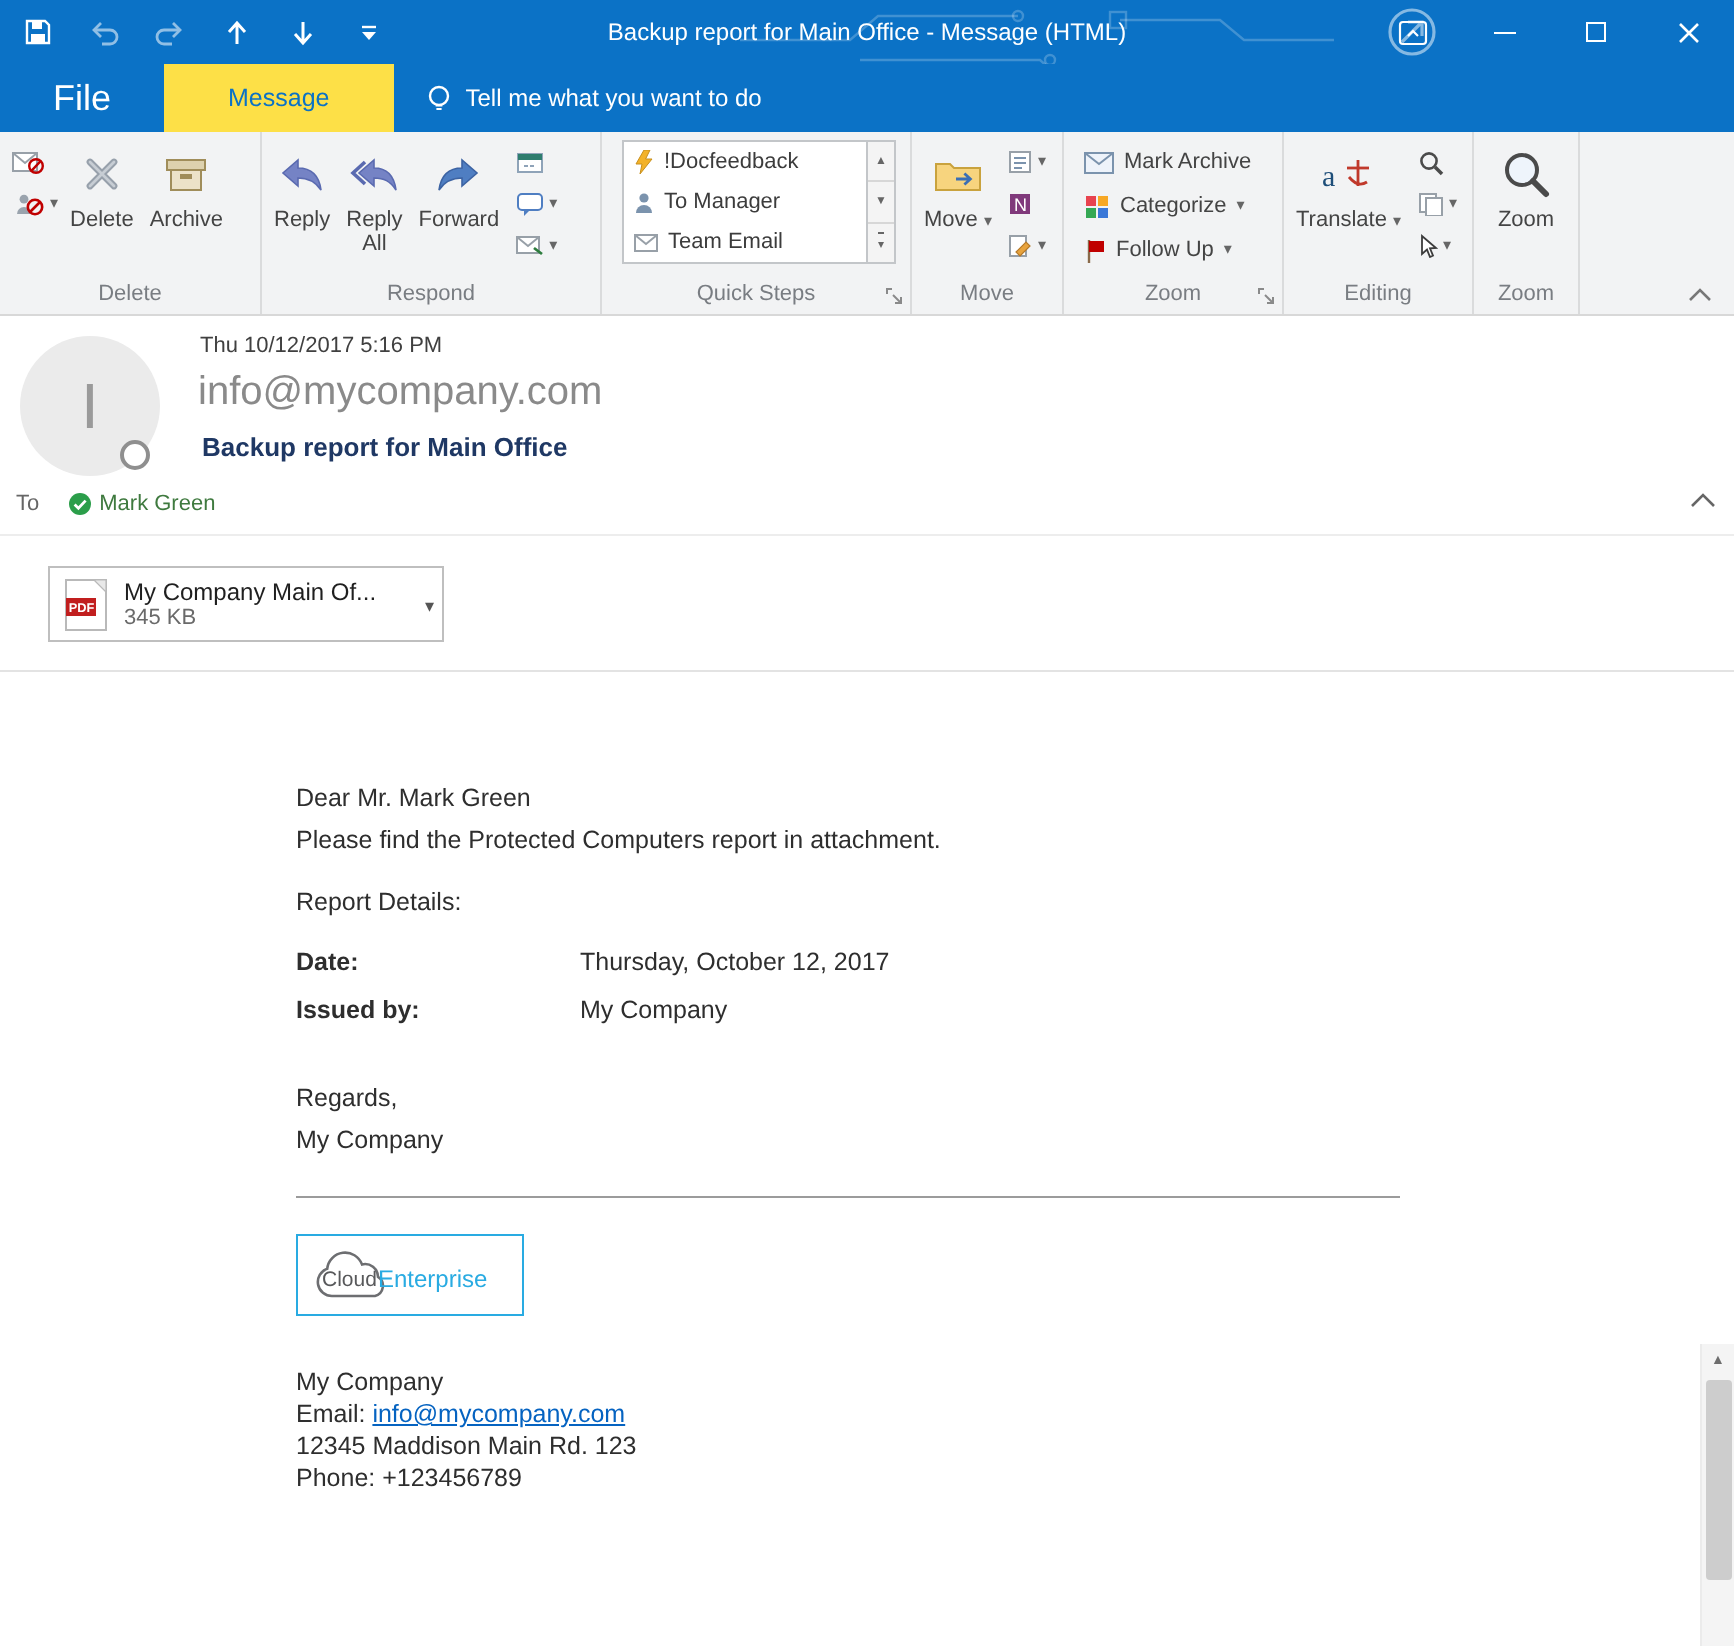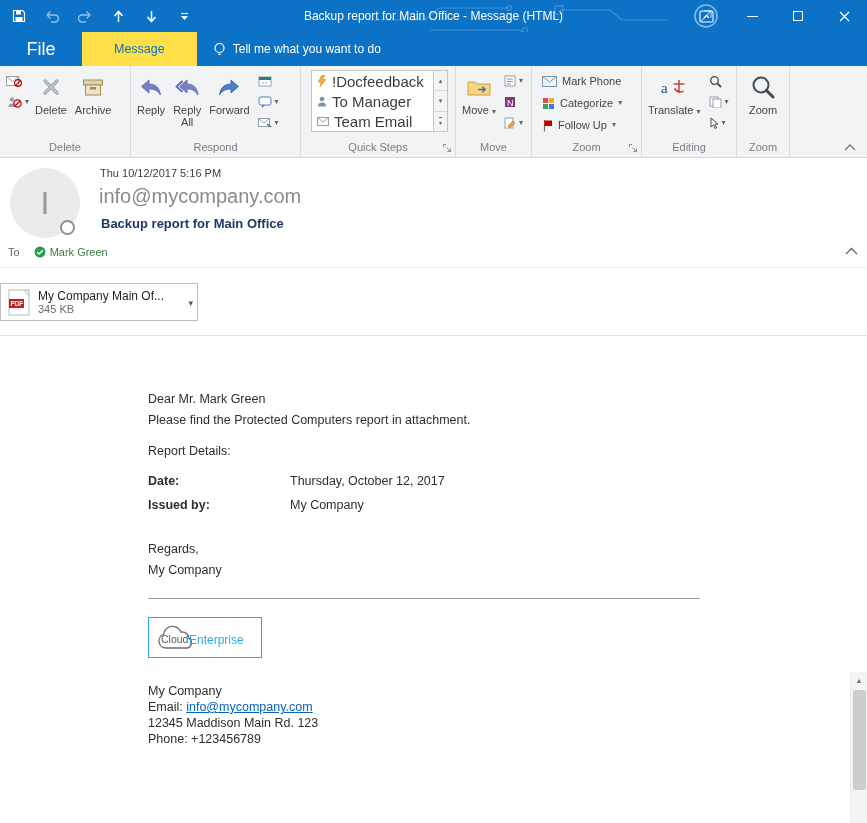--- a/index.html
+++ b/index.html
@@ -36,42 +36,42 @@
   .cap { margin-top:2px; line-height:12px; text-align:center; color:#444; }
   .small-stack { display:flex; flex-direction:column; gap:5px; padding:4px 2px 0 4px; }
   .srow { display:flex; align-items:center; gap:3px; height:16px; }
   .dd { font-size:8px; color:#666; line-height:1; }
   .tag-rows { display:flex; flex-direction:column; gap:4px; padding:6px 0 0 8px; font-size:11px; color:#444; }
   .trow { display:flex; align-items:center; gap:5px; height:18px; }
 
   
   .qs-wrap { display:flex; margin:4px 6px 0 8px; height:62px; }
   .qs-box { width:122px; background:#fff; border:1px solid #c3c6c9; border-right:none; display:flex; flex-direction:column; }
-  .qs-item { display:flex; align-items:center; gap:5px; height:20px; padding:0 5px; font-size:15px; color:#3c3c3c; }
+  .qs-item { display:flex; align-items:center; gap:5px; height:20px; padding:0 5px; font-size:11px; color:#3c3c3c; }
   .qs-strip { width:15px; border:1px solid #c3c6c9; background:#f4f4f4; display:flex; flex-direction:column; }
   .qs-sbtn { flex:1; display:flex; align-items:center; justify-content:center; font-size:6px; color:#666; }
   .qs-sbtn + .qs-sbtn { border-top:1px solid #d7d7d7; }
 
   .ribbon-collapse { position:absolute; right:10px; bottom:5px; width:14px; height:10px; display:flex; align-items:center; justify-content:center; }
 
   
   .msg-header { position:absolute; top:158px; left:0; width:867px; height:110px; background:#fff; border-bottom:1px solid #ededed; }
   .avatar { position:absolute; left:10px; top:10px; width:70px; height:70px; border-radius:50%; background:#ebebeb; display:flex; align-items:center; justify-content:center; }
   .avatar span { font-size:32px; color:#9a9a9a; }
   .presence-ring { position:absolute; left:60px; top:62px; width:15px; height:15px; border-radius:50%; background:#fff; border:2px solid #8f8f8f; }
   .hdr-date { position:absolute; left:100px; top:9px; font-size:11px; color:#404040; }
   .hdr-sender { position:absolute; left:99px; top:27px; font-size:20px; color:#8a8a8a; }
   .hdr-subject { position:absolute; left:101px; top:58px; font-size:13px; font-weight:bold; color:#1f3864; }
   .hdr-to { position:absolute; left:8px; top:88px; font-size:11px; color:#666; display:flex; align-items:center; gap:4px; }
   .hdr-recipient { color:#3f7a3f; margin-left:10px; }
   .hdr-collapse { position:absolute; right:9px; bottom:8px; }
 
   
   .attach-strip { position:absolute; top:268px; left:0; width:867px; height:68px; background:#fff; border-bottom:1px solid #e3e3e3; }
-  .attach-card { position:absolute; left:0; top:15px; width:198px; height:38px; border:1px solid #bfbfbf; background:#fff; display:flex; align-items:center; padding:0 20px 0 7px; gap:7px; }
+  .attach-card { position:absolute; left:24px; top:15px; width:198px; height:38px; border:1px solid #bfbfbf; background:#fff; display:flex; align-items:center; padding:0 20px 0 7px; gap:7px; }
   .attach-name { font-size:12px; color:#1f1f1f; line-height:14px; white-space:nowrap; }
   .attach-size { font-size:11px; color:#6a6a6a; line-height:13px; }
   .attach-dd { position:absolute; right:4px; top:14px; font-size:9px; color:#555; }
 
   
   .msg-body { position:absolute; top:336px; left:0; width:867px; height:487px; background:#fff; overflow:hidden; }
   .body-content { position:absolute; left:148px; top:0; width:600px; font-size:12.5px; color:#2e2e2e; }
   .body-content p { line-height:21px; }
   .p-greet { margin-top:53px; }
   .p-details-head { margin-top:10px; }
@@ -376,21 +376,21 @@
     </div>
 
     <div class="grp" style="width:110px;">
       <div class="grp-content" style="padding-top:0;">
         <div class="tag-rows">
           <div class="trow">
             <svg width="15" height="11">
                 <rect x="0.5" y="0.5" width="14" height="10" fill="#eef3fa" stroke="#7b93ad"></rect>
                 <path d="M0.5 0.5 l7 5.5 7 -5.5" fill="none" stroke="#7b93ad"></path>
               </svg>
-            <span>Mark Phone</span>
+            <span>Mark Archive</span>
           </div>
           <div class="trow">
             <svg width="13" height="13">
                 <rect x="1" y="1" width="5" height="5" fill="#e8434f"></rect>
                 <rect x="7" y="1" width="5" height="5" fill="#f7a825"></rect>
                 <rect x="1" y="7" width="5" height="5" fill="#35a854"></rect>
                 <rect x="7" y="7" width="5" height="5" fill="#3b78d8"></rect>
               </svg>
             <span>Categorize</span>
             <span class="dd">▾</span>

